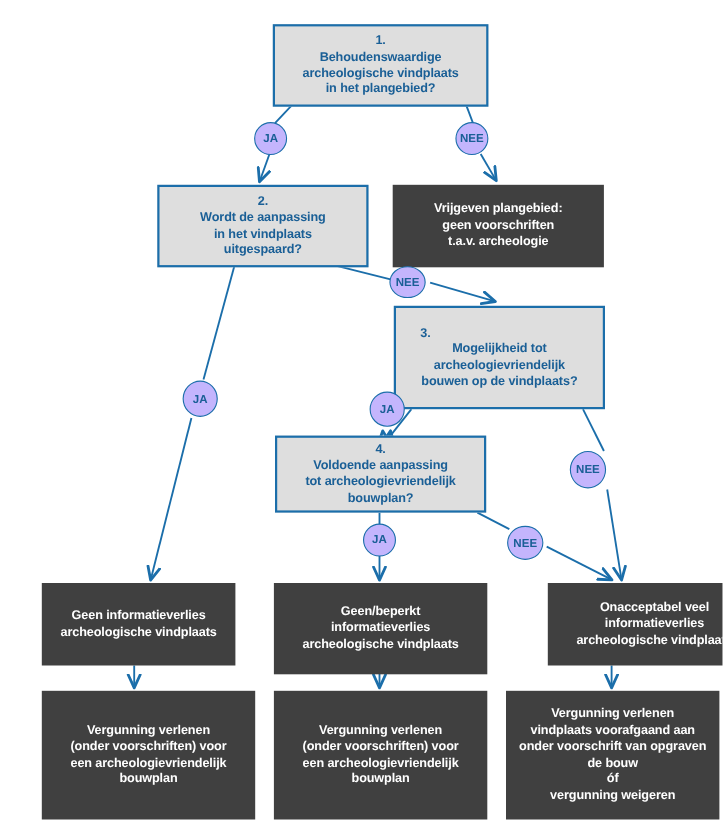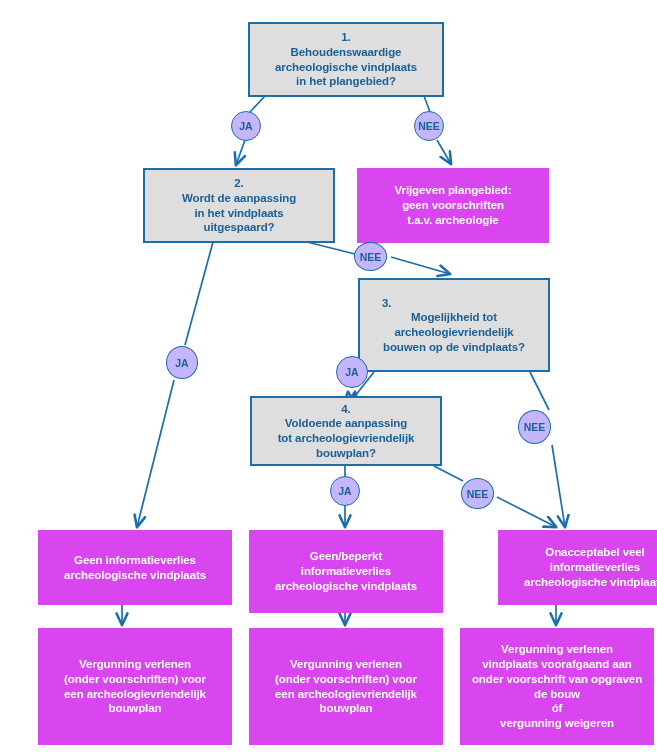--- a/index.html
+++ b/index.html
@@ -36,21 +36,21 @@
     font-weight: bold;
     letter-spacing: -0.1px;
   }
   .node-decision {
     background: #dedede;
     border: 2px solid #1b6eaa;
     color: #1a5f96;
     font-size: 11.5px;
   }
   .node-terminal {
-    background: #d946ef;
+    background: #404040;
     color: #ffffff;
     font-size: 11.5px;
     border: none;
   }
   .node-num {
     display: block;
     font-weight: bold;
   }
   .num-left {
     align-self: flex-start;
@@ -191,21 +191,21 @@
   </div>
 
   <div class="label-circle" style="left:330px; top:476px; width:30px; height:30px;">
     <span>JA</span>
   </div>
 
   <div class="label-circle" style="left:461px; top:478px; width:33px; height:31px;">
     <span>NEE</span>
   </div>
 
-  <div class="node node-terminal" style="left:38px; top:530px; width:194px; height:75px;">
+  <div class="node node-terminal" style="left:38px; top:530px; width:176px; height:75px;">
     <span class="node-line">Geen informatieverlies</span>
     <span class="node-line">archeologische vindplaats</span>
   </div>
 
   <div class="node node-terminal" style="left:249px; top:530px; width:194px; height:83px;">
     <span class="node-line">Geen/beperkt</span>
     <span class="node-line">informatieverlies</span>
     <span class="node-line">archeologische vindplaats</span>
   </div>
 

